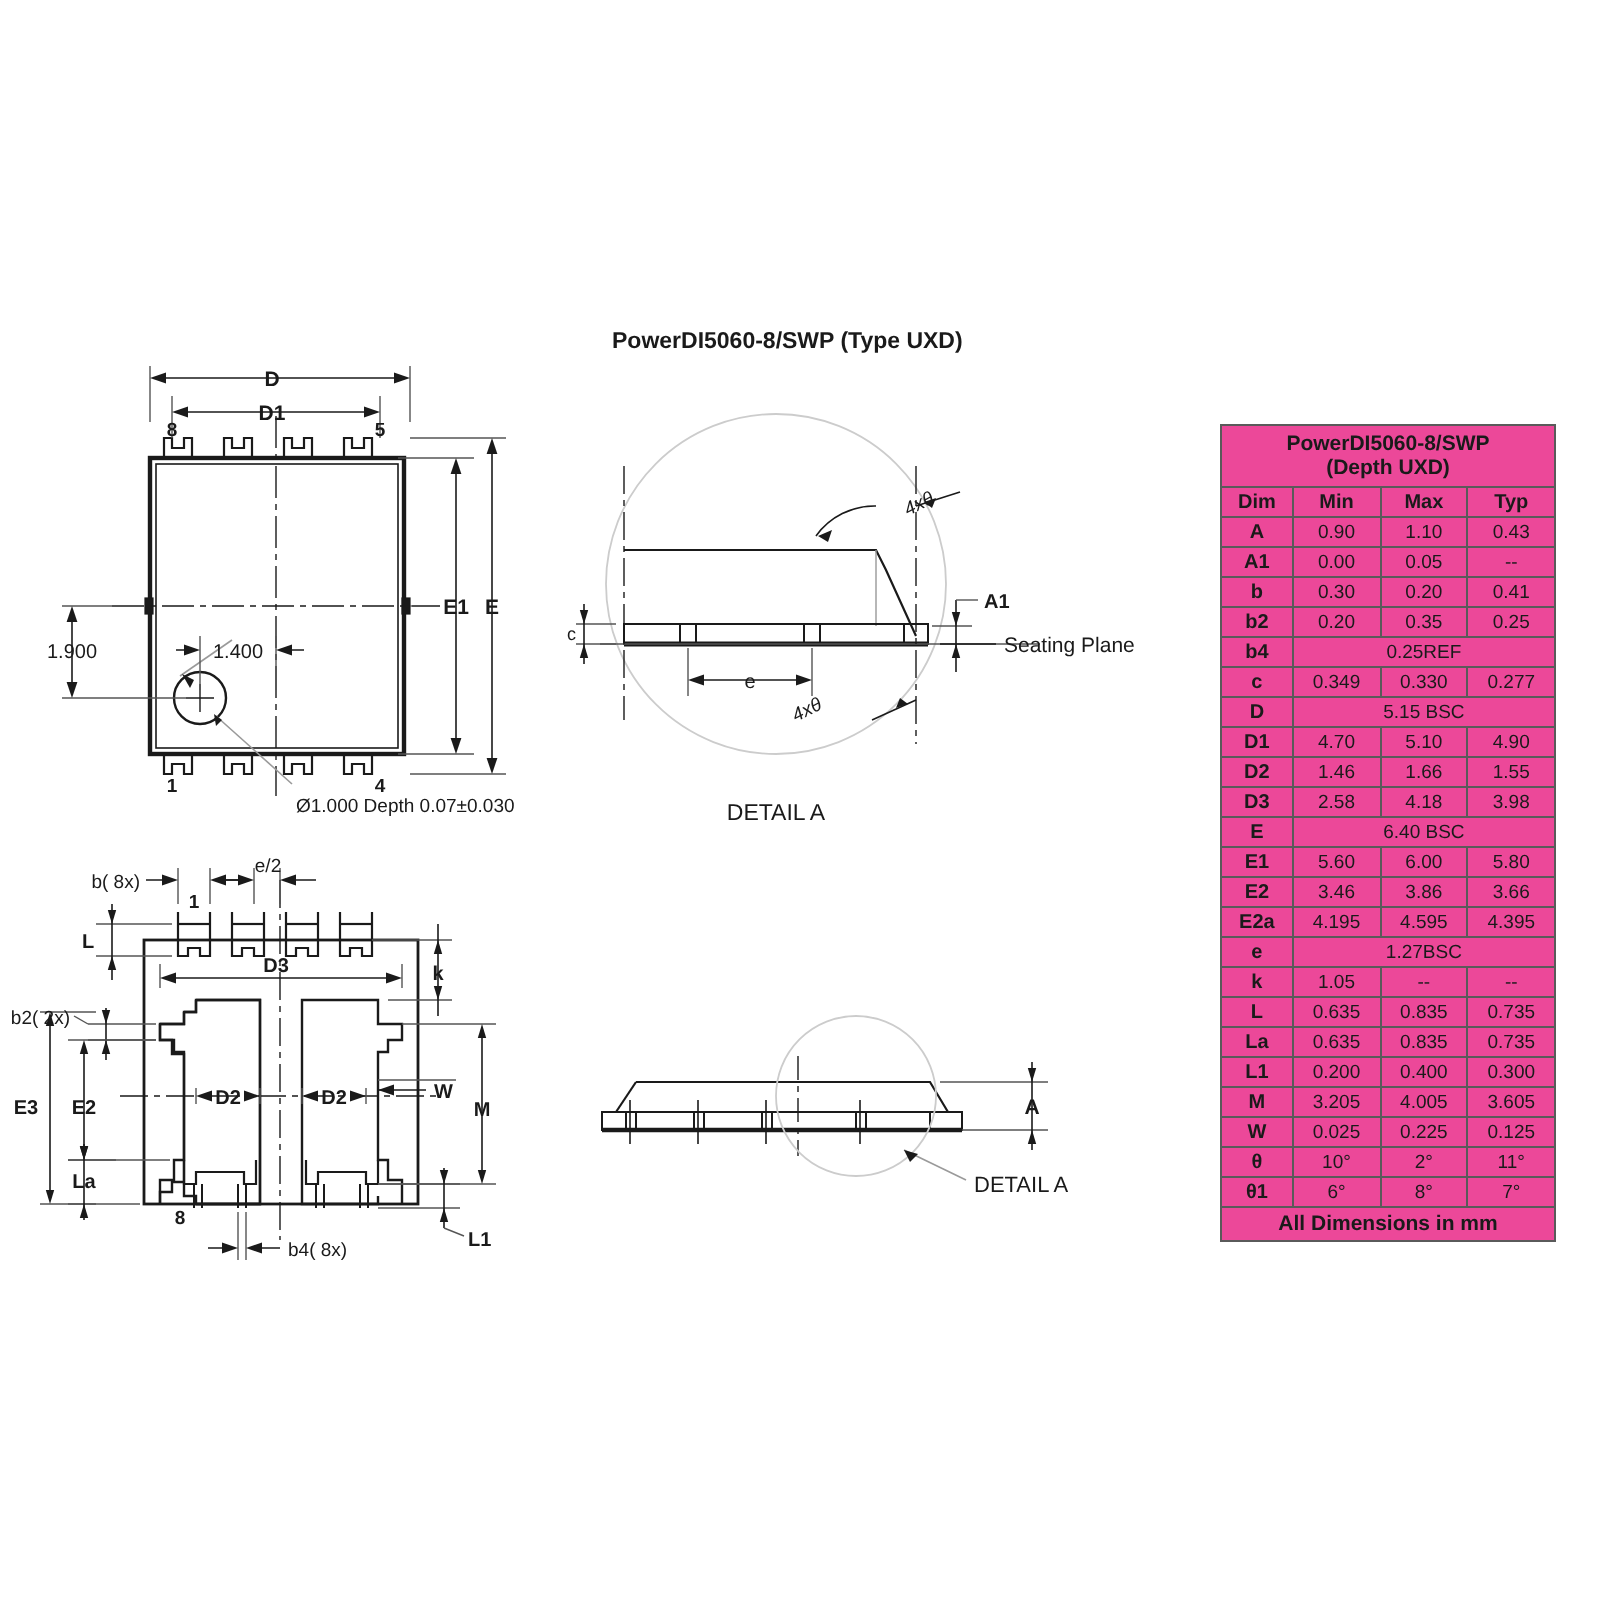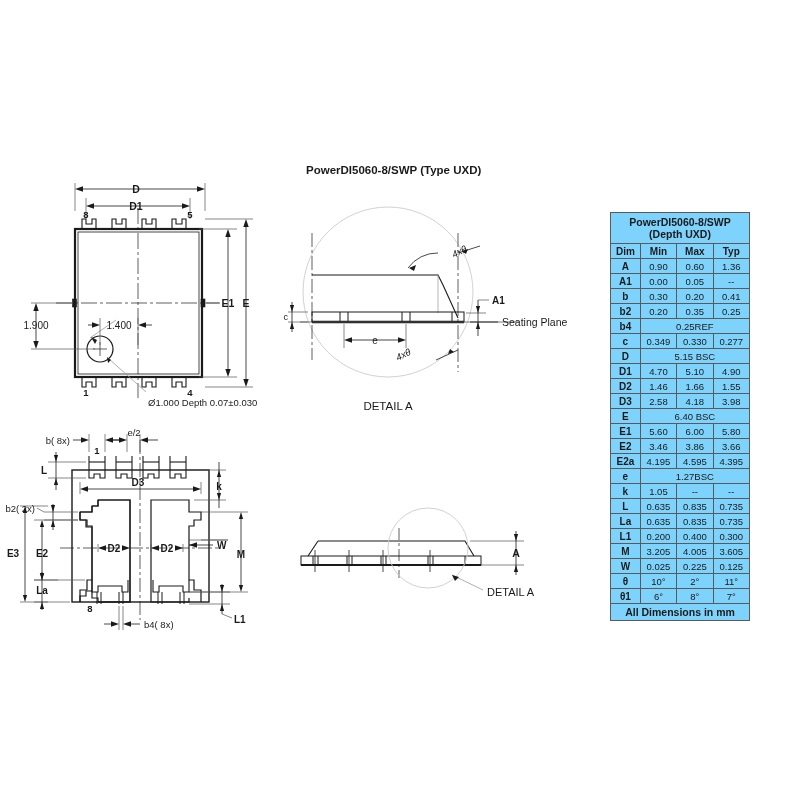--- a/index.html
+++ b/index.html
@@ -4,22 +4,22 @@
 <style>
   html,body{margin:0;padding:0;background:#ffffff;}
   body{width:800px;height:800px;position:relative;overflow:hidden;
        font-family:"Liberation Sans","DejaVu Sans",sans-serif;color:#000;}
   .sheet{position:absolute;inset:0;background:#fff;}
   svg{display:block;}
   .drawing{position:absolute;left:0;top:0;}
   text{font-family:"Liberation Sans","DejaVu Sans",sans-serif;fill:#1a1a1a;}
 
   
-  #dimtable{position:absolute;left:610px;top:212px;width:140px;
-            border:1px solid #3a3a3a;border-collapse:collapse;background:#7dd3fc;}
+  #dimtable{position:absolute;left:610px;top:212px;width:168px;
+            border:1px solid #3a3a3a;border-collapse:collapse;background:#ec4899;}
   #dimtable td{border:1px solid #5a5a5a;font-size:9.5px;text-align:center;
                padding:1px 0 1px 0;line-height:11px;color:#1a1a1a;height:12px;}
   #dimtable td.hdr{font-weight:bold;font-size:10px;}
   #dimtable td.dim{font-weight:bold;font-size:10px;width:36px;}
   #dimtable td.title{font-weight:bold;font-size:10.5px;line-height:12px;padding:3px 0;}
   #dimtable td.foot{font-weight:bold;font-size:10.5px;padding:2px 4px;}
   #dimtable td.val{width:44px;}
 </style>
 </head>
 <body>
@@ -349,22 +349,22 @@
     </tr>
     <tr>
       <td class="hdr dim">Dim</td>
       <td class="hdr val">Min</td>
       <td class="hdr val">Max</td>
       <td class="hdr val">Typ</td>
     </tr>
   <tr>
           <td class="dim">A</td>
           <td class="val">0.90</td>
-          <td class="val">0.60</td>
-          <td class="val">1.36</td>
+          <td class="val">1.10</td>
+          <td class="val">0.43</td>
         </tr>
         <tr>
           <td class="dim">A1</td>
           <td class="val">0.00</td>
           <td class="val">0.05</td>
           <td class="val">--</td>
         </tr>
         <tr>
           <td class="dim">b</td>
           <td class="val">0.30</td>

